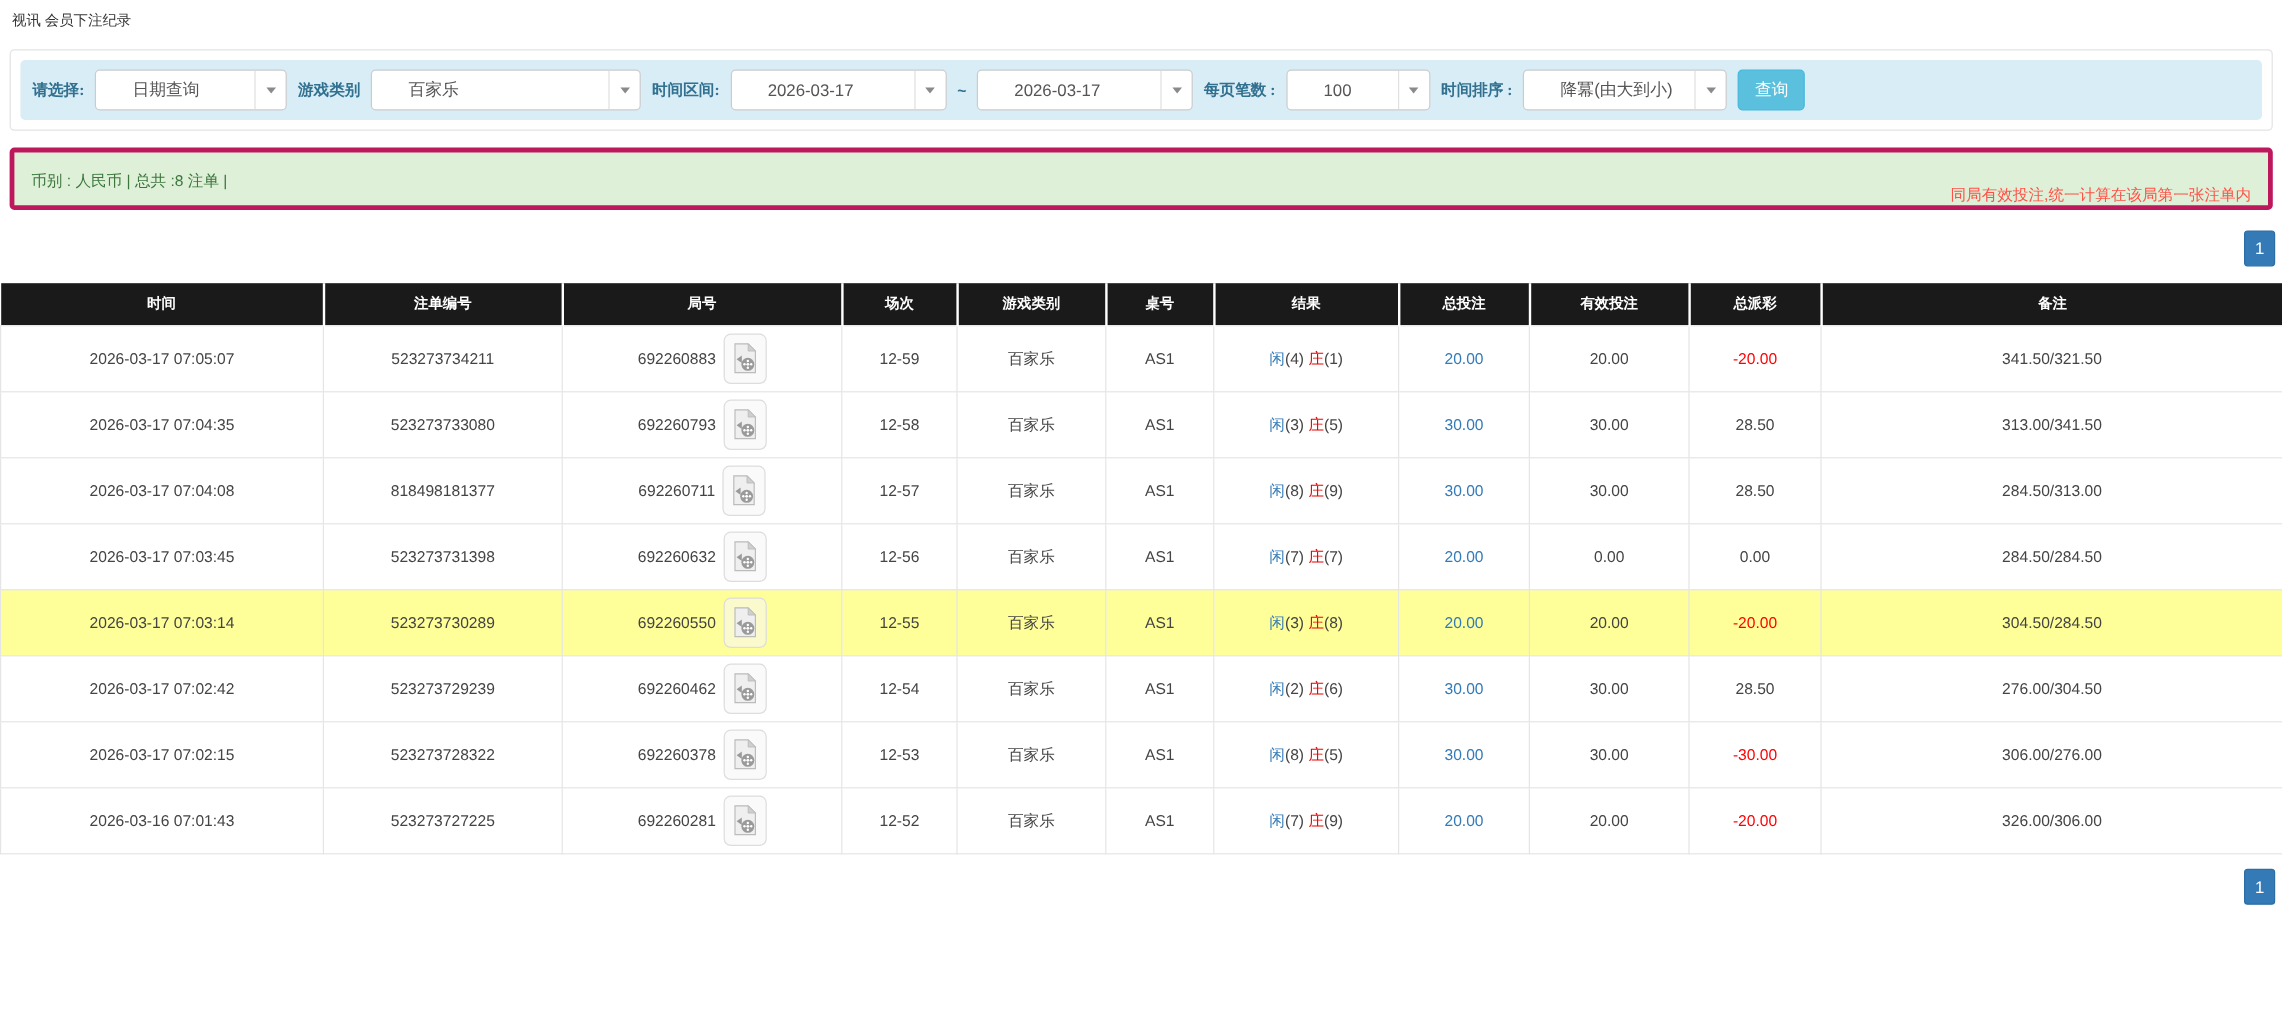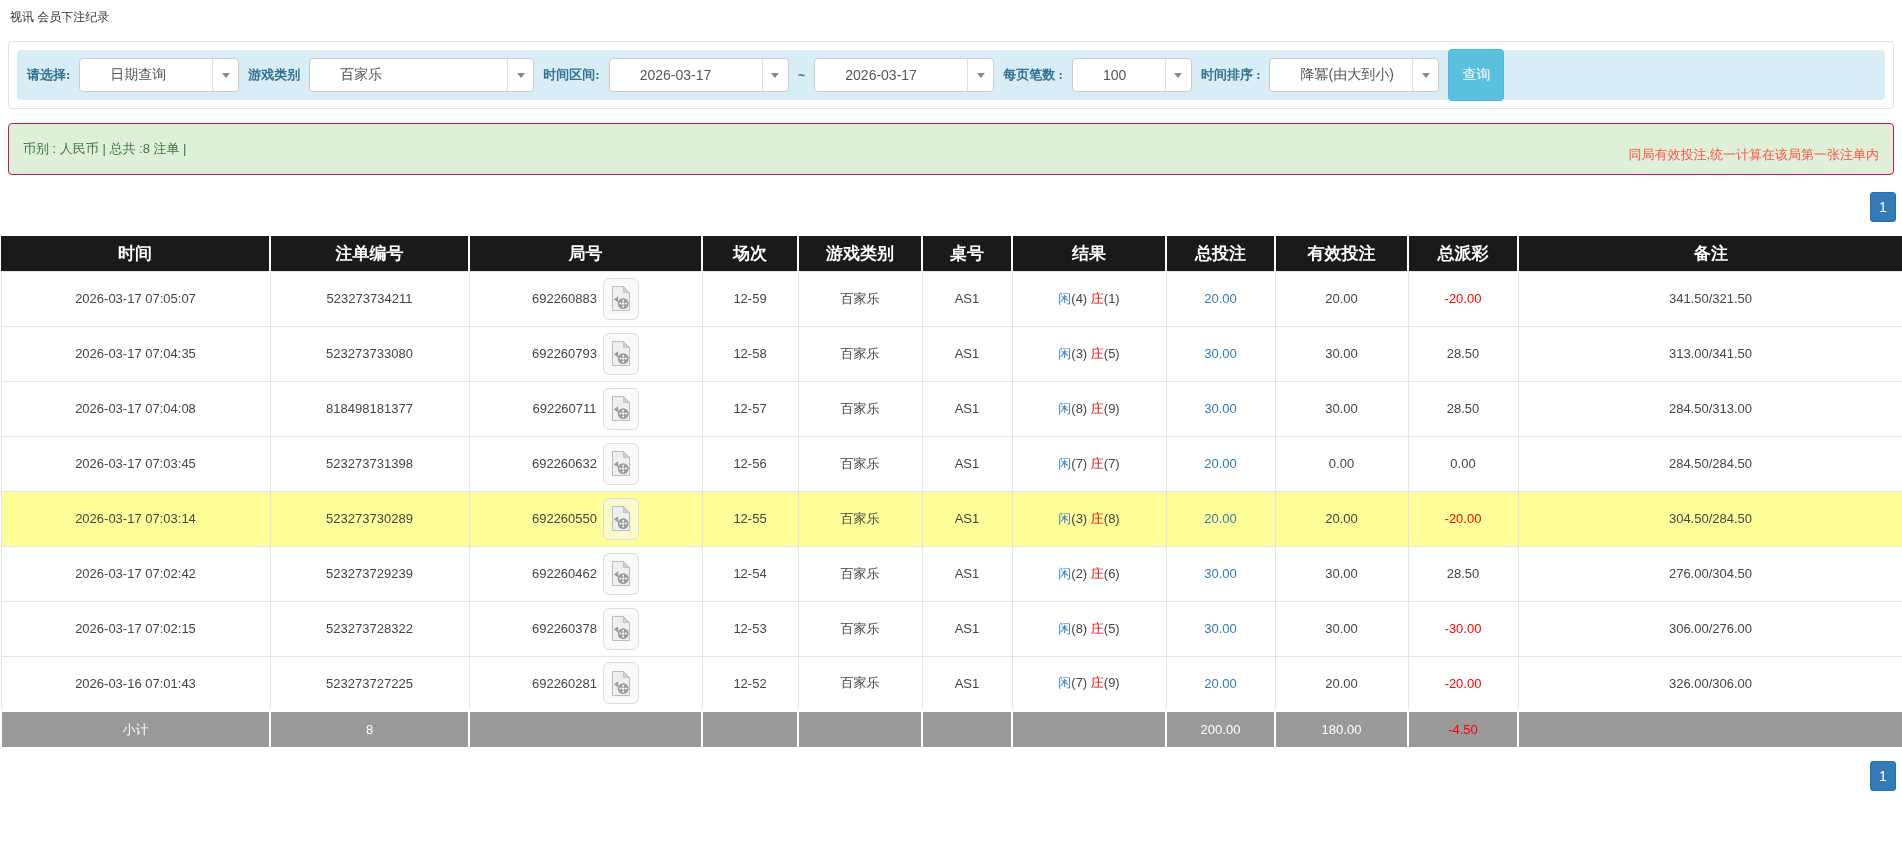--- a/index.html
+++ b/index.html
@@ -31,43 +31,43 @@
     width:26px; height:100%; display:flex; align-items:center; justify-content:center;
     border-left:1px solid #e0e0e0; color:#888; font-size:9px;
   }
   .arrow-glyph {
     width:0; height:0; border-left:4px solid transparent; border-right:4px solid transparent;
     border-top:5px solid #8a8a8a;
   }
   .tilde { color:#31708f; font-weight:bold; }
   .search-btn {
     background:#5bc0de; border:1px solid #46b8da; color:#fff; font-size:14px;
-    border-radius:4px; height:52px; padding:0 13px; cursor:pointer;
+    border-radius:4px; height:34px; padding:0 13px; cursor:pointer;
     font-family:inherit;
   }
   
   .summary-bar {
-    margin:14px 8px 0 8px; background:#dff0d8; border:1px solid #be185d;
+    margin:14px 8px 0 8px; background:#dff0d8; border:4px solid #be185d;
     border-radius:4px; padding:15px 14px; display:flex; justify-content:space-between;
-    align-items:center; height:52px;
+    height:52px;
   }
   .summary-left { color:#3c763d; font-size:13px; }
   .summary-right { color:#ff5147; font-size:13px;margin-top:12px; }
   
   .pager-row { display:flex; justify-content:flex-end; padding:0 6px; }
   .pager-top { margin:17px 0 14px 0; }
   .pager-bottom { margin:12px 0 0 0; }
   .page-btn {
     min-width:26px; height:30px; background:#337ab7; border:1px solid #2e6da4;
     color:#fff; font-size:14px; border-radius:3px; cursor:pointer; font-family:inherit;
   }
   
   table.records { width:1902px; border-collapse:collapse; table-layout:fixed; }
   .records thead th {
-    background:#1a1a1a; color:#fff; font-size:17px; font-weight:bold;
+    background:#1a1a1a; color:#fff; font-size:12px; font-weight:bold;
     height:35px; border-right:2px solid #fff; text-align:center;
   }
   .records thead th:last-child { border-right:none; }
   .records tbody td {
     height:55px; text-align:center; font-size:13px; color:#444;
     border:1px solid #e5e5e5; background:#fff; vertical-align:middle;
   }
   tr.hl td { background:#ffff99; }
   td .round-wrap { display:inline-flex; align-items:center; gap:6px; justify-content:center; }
   .video-btn {
@@ -438,31 +438,18 @@
     <td>AS1</td>
     <td>
       <span class="res-p">闲</span><span>(7)</span>
       <span class="res-b">庄</span><span>(9)</span>
     </td>
     <td><a class="link-blue">20.00</a></td>
     <td>20.00</td>
     <td class="neg">-20.00</td>
     <td>326.00/306.00</td>
   </tr>
-      <tr class="totals">
-    <td>小计</td>
-    <td>8</td>
-    <td></td>
-    <td></td>
-    <td></td>
-    <td></td>
-    <td></td>
-    <td>200.00</td>
-    <td>180.00</td>
-    <td class="neg">-4.50</td>
-    <td></td>
-  </tr>
     </tbody>
 </table>
 
 <div class="pager-row pager-bottom">
   <button class="page-btn">1</button>
 </div>
 
 </body></html>

